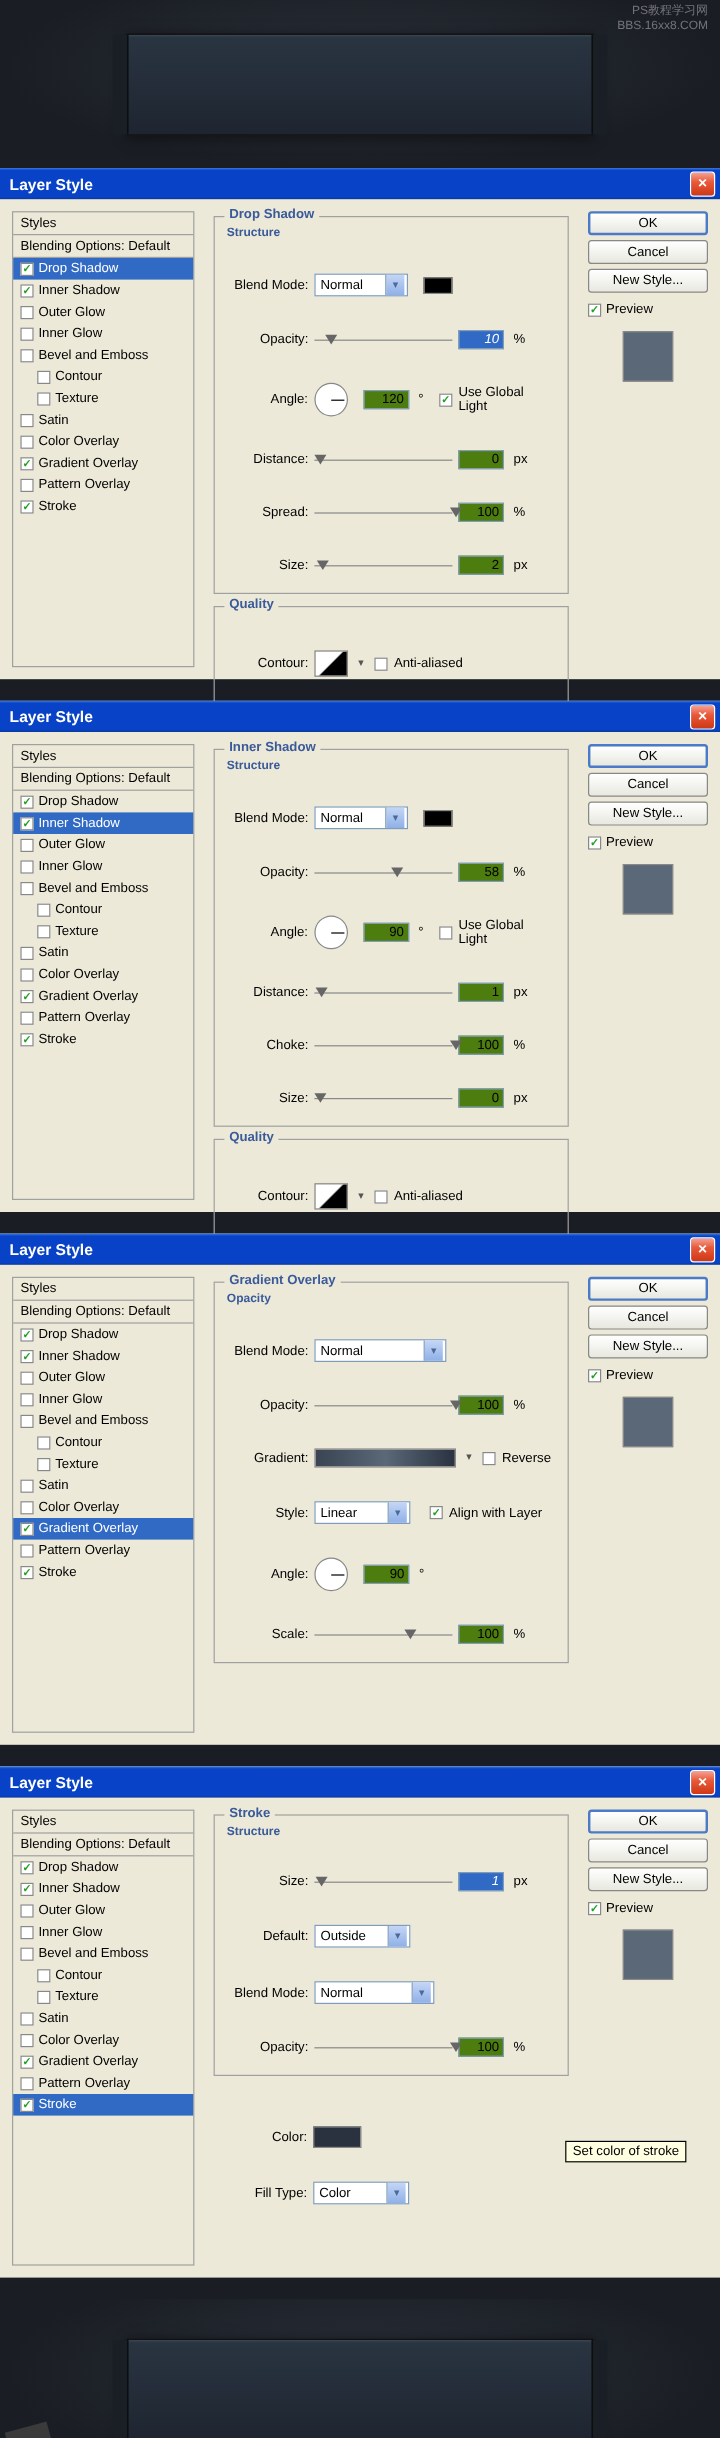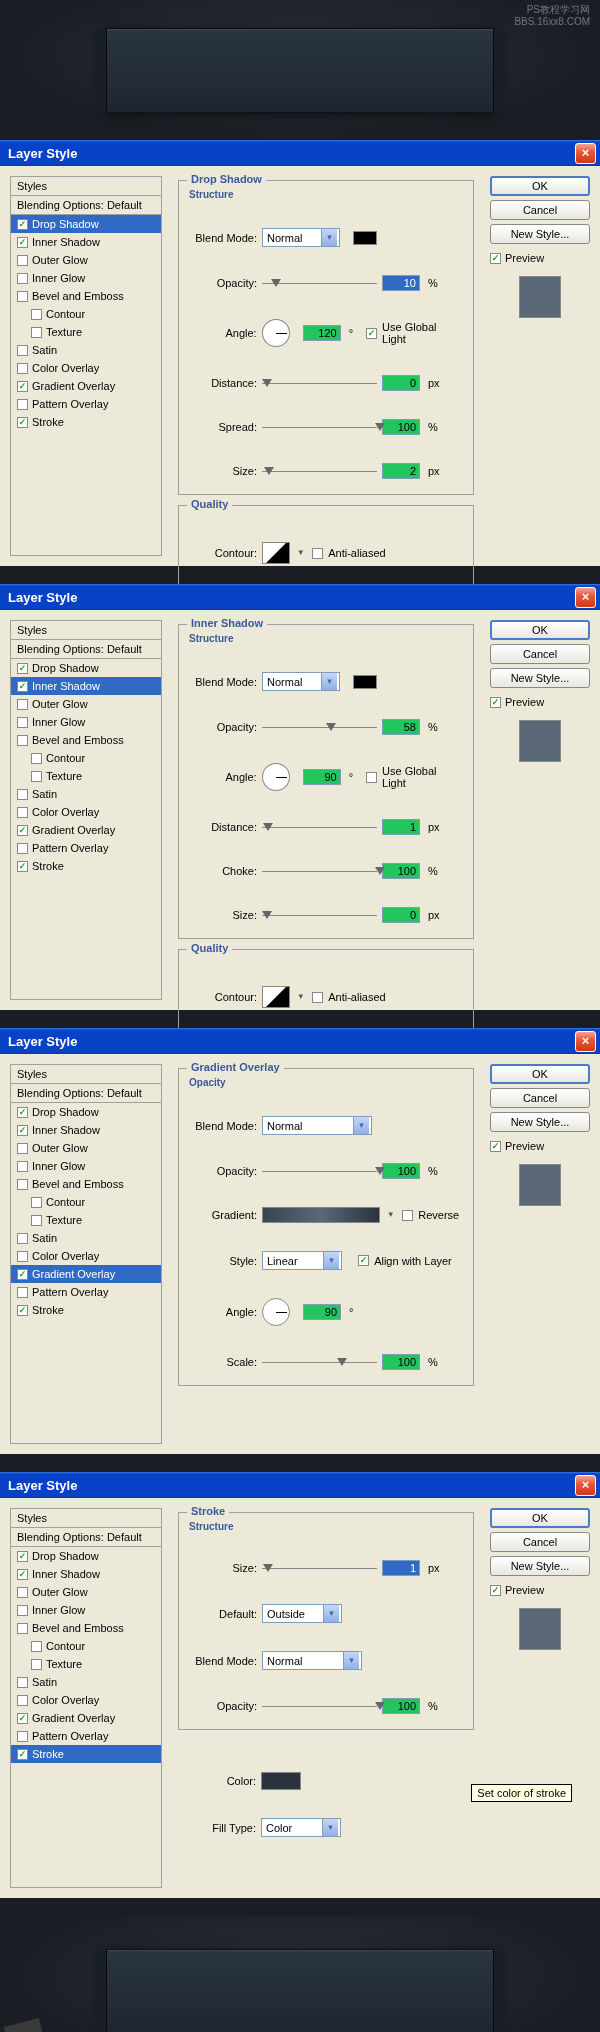--- a/index.html
+++ b/index.html
@@ -28,22 +28,22 @@
 .fieldset-title { position: absolute; top: -8px; left: 8px; background: #ece9d8; padding: 0 4px; color: #3a5a9a; font-weight: bold; font-size: 11px; }
 .fieldset-sub { color: #3a5a9a; font-weight: bold; font-size: 10px; margin-bottom: 6px; }
 .row { display: flex; align-items: center; margin-bottom: 5px; gap: 5px; margin-top: 28px; }
 .row-label { width: 68px; text-align: right; font-size: 11px; }
 .select { height: 19px; border: 1px solid #7f9db9; background: #fff; padding: 1px 4px; display: inline-flex; align-items: center; position: relative; min-width: 78px; }
 .select::after { content: '▾'; position: absolute; right: 2px; top: 0; bottom: 0; width: 15px; background: linear-gradient(180deg, #c5d6f5 0%, #8fb0e8 100%); border-left: 1px solid #7f9db9; text-align: center; line-height: 17px; color: #4a6a9a; font-size: 9px; }
 .color-swatch { width: 24px; height: 14px; border: 1px solid #888; background: #000; display: inline-block; }
 .slider { width: 115px; height: 14px; position: relative; display: inline-block; }
 .slider::before { content: ''; position: absolute; top: 7px; left: 0; right: 0; height: 1px; background: #888; }
 .slider-thumb { position: absolute; top: 3px; width: 0; height: 0; border-left: 5px solid transparent; border-right: 5px solid transparent; border-top: 8px solid #666; }
-.num-input { width: 38px; height: 16px; border: 1px solid #7f9db9; background: #22c55e; padding: 1px 3px; text-align: right; font-size: 11px; }
-.num-input.hl { background: #316ac5; color: #fff; }
+.num-input { width: 38px; height: 16px; border: 1px solid #7f9db9; background: #4d7c0f; padding: 1px 3px; text-align: right; font-size: 11px; }
+.num-input.hl { background: #316ac5; color: #fff; font-style: italic; }
 .unit { font-size: 11px; margin-left: 3px; }
 .angle-dial { width: 28px; height: 28px; border: 1px solid #888; border-radius: 50%; background: #fff; position: relative; display: inline-block; }
 .angle-dial::after { content: ''; position: absolute; top: 50%; left: 50%; width: 11px; height: 1px; background: #000; transform-origin: 0 0; }
 .contour-sw { width: 28px; height: 22px; border: 1px solid #888; background: linear-gradient(135deg, #fff 48%, #000 52%); display: inline-block; position: relative; }
 .contour-sw::after { content: '▾'; position: absolute; right: -14px; top: 4px; font-size: 9px; color: #555; }
 .gradient-sw { width: 118px; height: 16px; border: 1px solid #888; background: linear-gradient(90deg, #3a4452 0%, #5a6878 50%, #2a3240 100%); display: inline-block; position: relative; }
 .gradient-sw::after { content: '▾'; position: absolute; right: -14px; top: 1px; font-size: 9px; color: #555; }
 .right-panel { width: 100px; display: flex; flex-direction: column; gap: 4px; }
 .btn { height: 20px; border: 1px solid #888; background: linear-gradient(180deg, #fff 0%, #e8e8e0 100%); border-radius: 3px; text-align: center; line-height: 18px; cursor: pointer; font-size: 11px; }
 .btn.primary { border: 2px solid #4a7ac8; line-height: 16px; }

